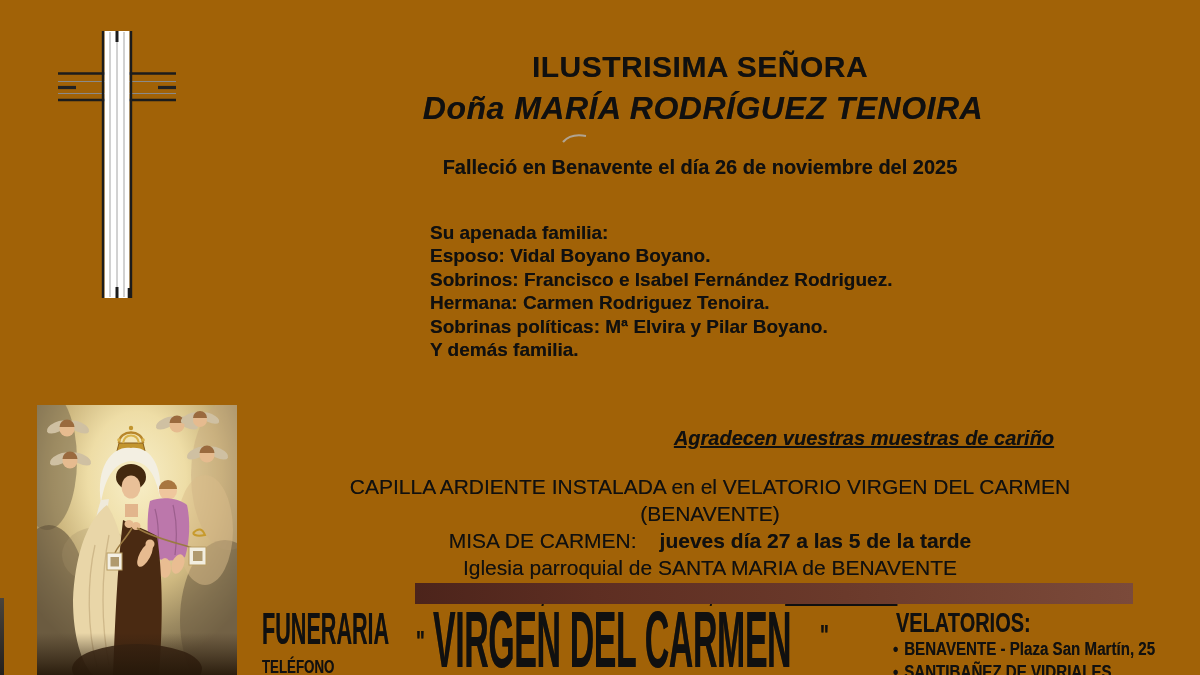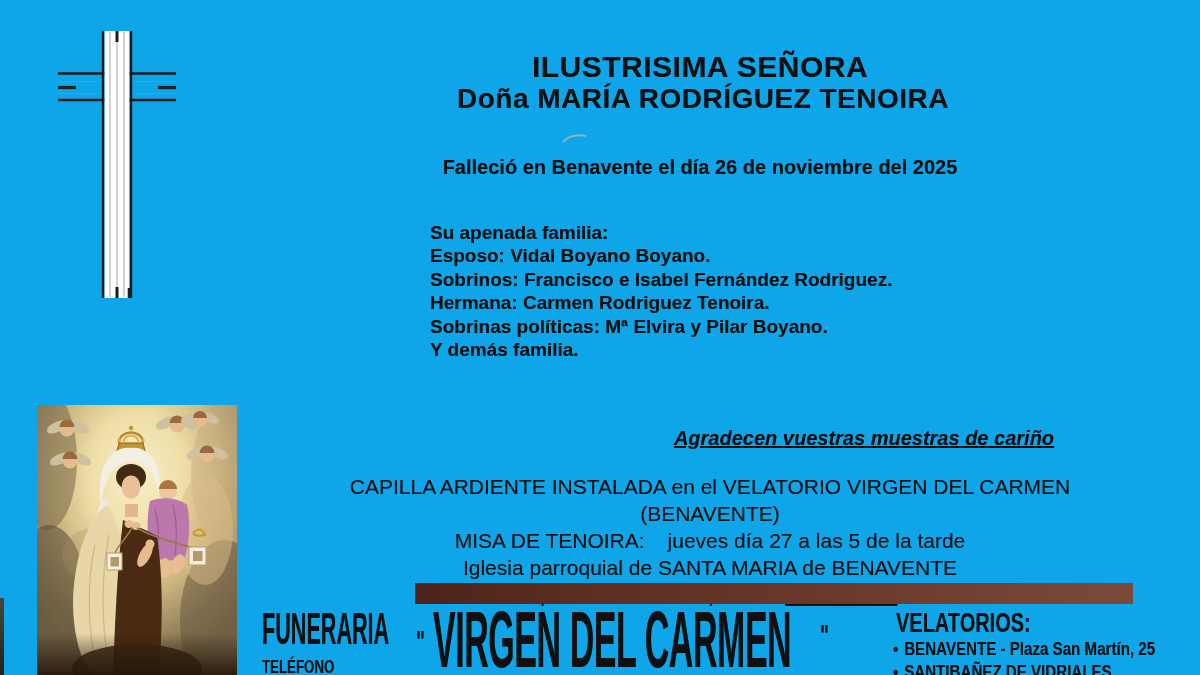--- a/index.html
+++ b/index.html
@@ -1,34 +1,34 @@
 <!DOCTYPE html>
 <html><head>
 <meta charset="utf-8">
 <style>
   html,body{margin:0;padding:0;background:#ffffff;}
   .page{
-    position:relative;width:1200px;height:675px;background:#0ea5e9;overflow:hidden;
+    position:relative;width:1200px;height:675px;background:#a16207;overflow:hidden;
     font-family:"Liberation Sans",sans-serif;color:#101010;
     text-shadow:0 0 .4px rgba(0,0,0,.45);
   }
   .abs{position:absolute;}
   .center{text-align:center;}
   
   .title-line{left:300px;top:50px;width:800px;font-size:30px;font-weight:700;letter-spacing:.5px;}
-  .name-line{left:230px;top:83px;width:946px;font-size:28px;font-weight:700;letter-spacing:.5px;}
+  .name-line{left:230px;top:90px;width:946px;font-size:32px;font-weight:700;letter-spacing:.5px;font-style:italic;}
   .death-line{left:330px;top:156px;width:740px;font-size:20px;font-weight:700;text-align:center;}
   
   .family{left:430px;top:221px;font-size:19px;font-weight:700;line-height:23.4px;}
   
   .thanks-line{left:600px;top:427px;width:528px;text-align:center;font-size:20px;font-weight:700;
     font-style:italic;text-decoration:underline;}
   
   .service{left:280px;top:473px;width:860px;text-align:center;font-size:21px;font-weight:400;line-height:27px;}
-  .service .bold{font-weight:400;margin-left:23px;}
+  .service .bold{font-weight:700;margin-left:23px;}
   .service .italic{font-style:italic;}
   .service .underline{text-decoration:underline;margin-left:5px;}
   
   .maroon-bar{left:415px;top:583px;width:718px;height:20.5px;
     background:linear-gradient(90deg,#4c241b 0%,#5e2e22 25%,#6b3a2b 60%,#7b4a3a 100%);}
   
   .condensed{transform-origin:left top;white-space:nowrap;line-height:1;}
   .funeraria{left:262px;top:606px;font-size:45px;font-weight:700;transform:scale(0.48,1);}
   .telefono{left:262px;top:657px;font-size:19px;font-weight:700;transform:scale(0.70,1);}
   .brand-text{left:433px;top:600px;font-size:79px;font-weight:700;transform:scale(0.43,1);letter-spacing:-1px;}
@@ -188,21 +188,21 @@
 
       <ellipse cx="100" cy="264" rx="65" ry="25" fill="#3a2312" opacity=".85"></ellipse>
       <rect x="0" y="228" width="200" height="42" fill="url(#bottomDark)"></rect>
     </svg>
   </div>
 
   <div class="abs thanks-line">Agradecen vuestras muestras de cariño</div>
 
   <div class="abs service">
     <div>CAPILLA ARDIENTE INSTALADA en el VELATORIO VIRGEN DEL CARMEN (BENAVENTE)</div>
-    <div><span>MISA DE TENOIRA:</span><span class="bold">jueves día 27 a las 5 de la tarde</span></div>
+    <div><span>MISA DE CARMEN:</span><span class="bold">jueves día 27 a las 5 de la tarde</span></div>
     <div>Iglesia parroquial de SANTA MARIA de BENAVENTE</div>
     <div class="italic"><span>Y posterior traslado para su</span><span class="underline">incineración</span></div>
   </div>
 
   <div class="abs maroon-bar"></div>
 
   <div class="abs condensed funeraria">FUNERARIA</div>
   <div class="abs condensed telefono">TELÉFONO</div>
   <div class="abs condensed quote quote-open">"</div>
   <div class="abs condensed brand-text">VIRGEN DEL CARMEN</div>

